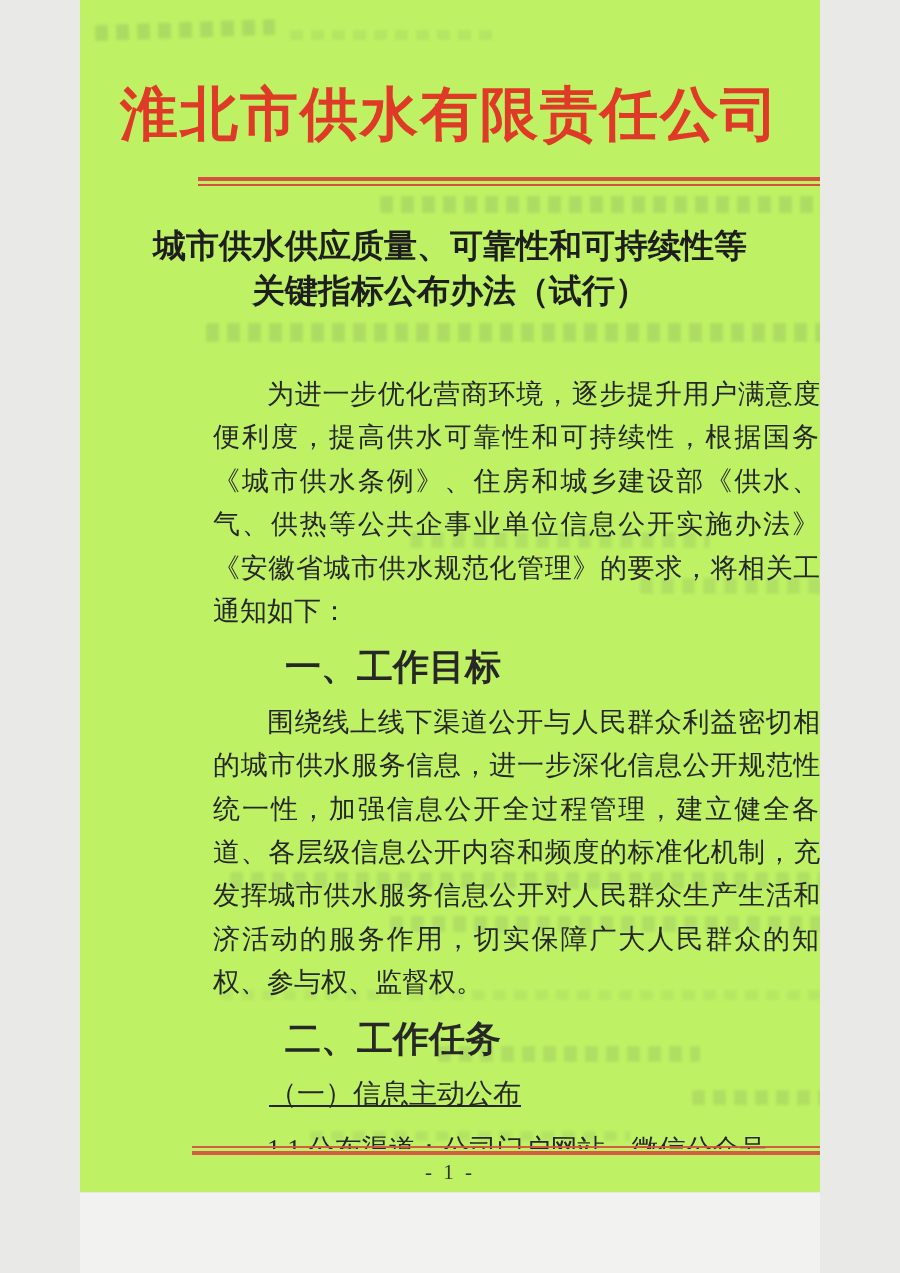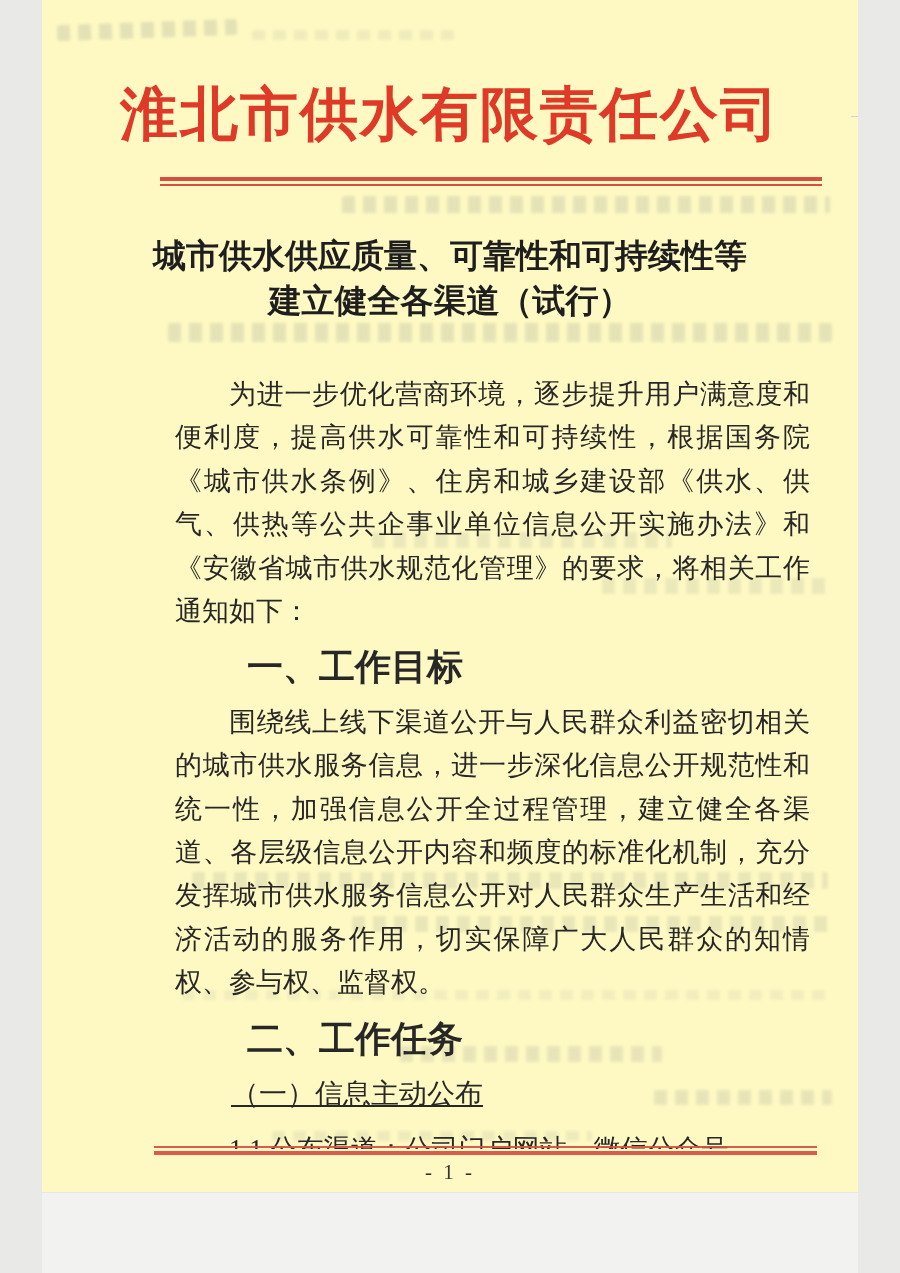--- a/index.html
+++ b/index.html
@@ -4,23 +4,23 @@
 <style>
   :root{
     --red-text:#df3a27;
     --red-rule:#d84f42;
     --serif:"Liberation Serif","DejaVu Serif",serif;
     --sans:"Liberation Sans","DejaVu Sans",sans-serif;
   }
   html,body{margin:0;padding:0;background:#e9e9e7;}
   .scan{
     position:relative;
-    width:816px;height:1273px;
+    width:740px;height:1273px;
     margin:0 auto;
-    background:#fef9c3;
+    background:#bef264;
     overflow:hidden;
     font-family:var(--serif);
     color:#2b2b2b;
   }
   
   .scan-bed{
     position:absolute;left:0;right:0;top:1192px;bottom:0;
     background:#f2f2f0;border-top:1px solid #e7e7e5;
   }
   
@@ -48,21 +48,21 @@
   }
   .rule-red{
     position:absolute;left:118px;width:662px;top:177px;
     height:3px;
     border-top:4px solid var(--red-rule);
     border-bottom:2px solid var(--red-rule);
   }
   
   .doc-title{
     position:absolute;left:40px;right:40px;top:224px;
-    margin:10px;text-align:center;
+    margin:0;text-align:center;
     font-size:33px;line-height:45px;font-weight:700;
     color:#1e1e1e;font-family:var(--serif);
   }
   
   .doc-content{
     position:absolute;left:121px;top:361px;width:659px;
     max-height:788px;overflow:hidden;
     font-size:27px;line-height:43.4px;
     text-align:justify;word-break:break-all;
     color:#272727;
@@ -126,21 +126,21 @@
   <div class="bleed b9"></div>
   <div class="bleed b10"></div>
   <div class="bleed b11"></div>
   <div class="bleed b12"></div>
 
   <div class="letterhead">淮北市供水有限责任公司</div>
   <div class="rule-red"></div>
 
   <h1 class="doc-title">
     <span>城市供水供应质量、可靠性和可持续性等</span><br>
-    <span>建立健全各渠道（试行）</span>
+    <span>关键指标公布办法（试行）</span>
   </h1>
 
   <div class="doc-content">
       <p class="paragraph">为进一步优化营商环境，逐步提升用户满意度和便利度，提高供水可靠性和可持续性，根据国务院《城市供水条例》、住房和城乡建设部《供水、供气、供热等公共企事业单位信息公开实施办法》和《安徽省城市供水规范化管理》的要求，将相关工作通知如下：</p>
       <p class="heading-bold">一、工作目标</p>
       <p class="paragraph">围绕线上线下渠道公开与人民群众利益密切相关的城市供水服务信息，进一步深化信息公开规范性和统一性，加强信息公开全过程管理，建立健全各渠道、各层级信息公开内容和频度的标准化机制，充分发挥城市供水服务信息公开对人民群众生产生活和经济活动的服务作用，切实保障广大人民群众的知情权、参与权、监督权。</p>
       <p class="heading-bold">二、工作任务</p>
       <p class="heading-kai">（一）信息主动公布</p>
       <p class="paragraph">1.1 公布渠道：公司门户网站、微信公众号。</p>
     </div>

